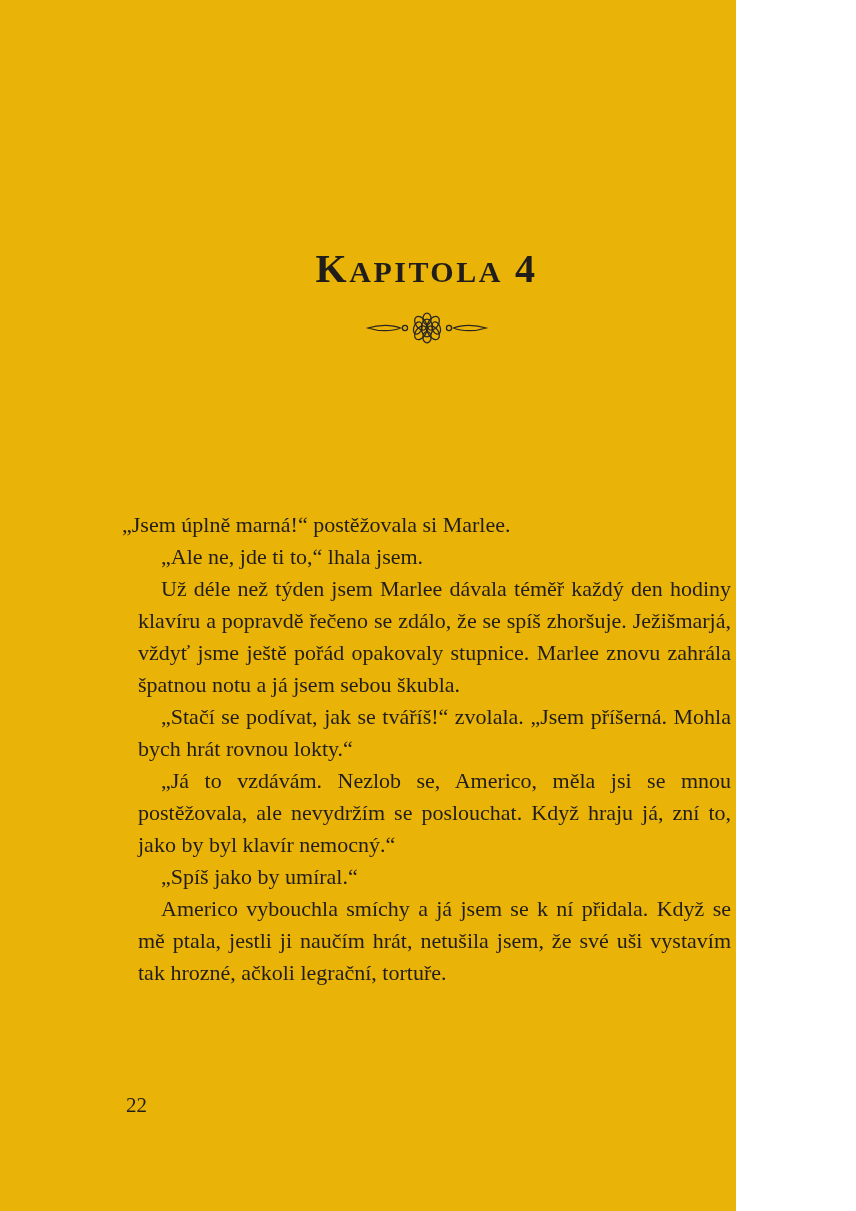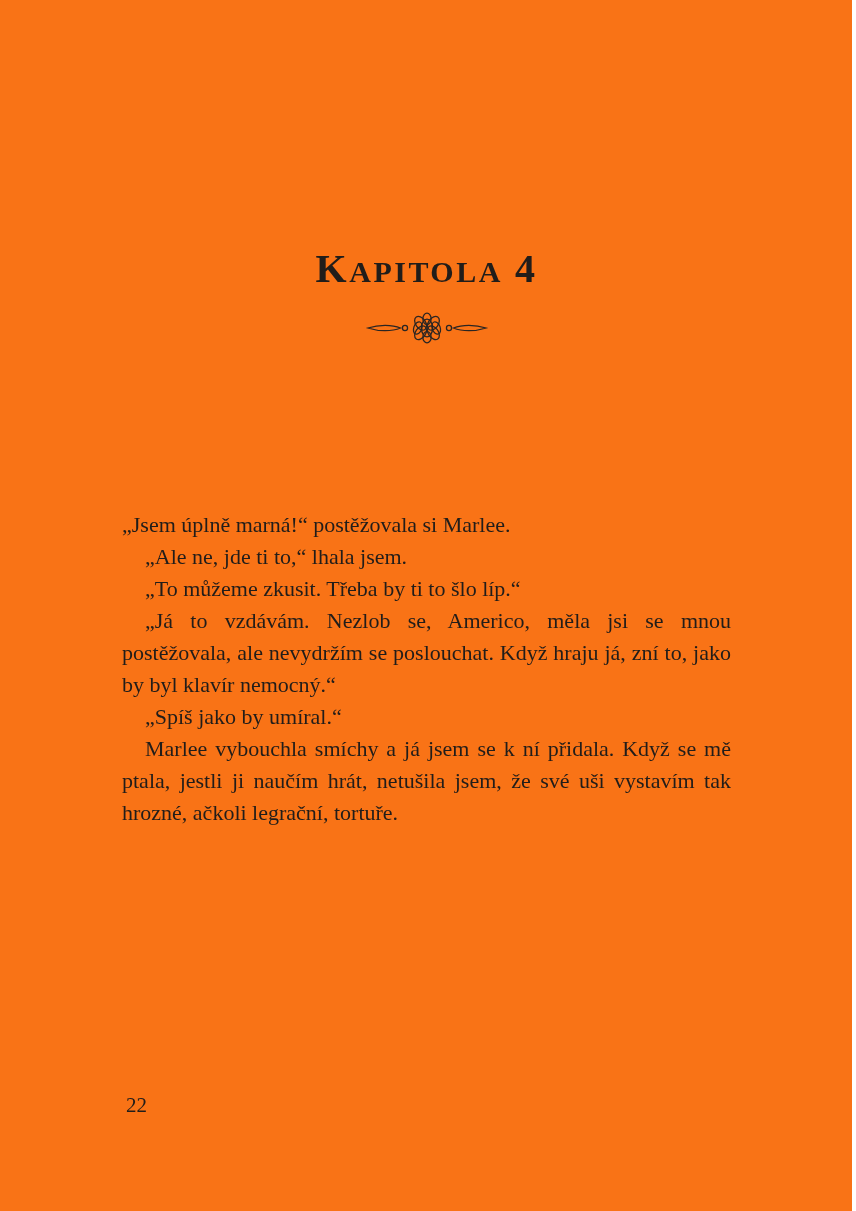--- a/index.html
+++ b/index.html
@@ -3,23 +3,23 @@
 <meta charset="utf-8">
 <style>
   * { margin: 0; padding: 0; box-sizing: border-box; }
   html, body { background: #ffffff; }
   body {
     font-family: "Liberation Serif", "DejaVu Serif", serif;
     color: #211d1a;
   }
   .page {
     position: relative;
-    width: 852px;
+    width: 736px;
     height: 1211px;
-    background: #f97316;
+    background: #eab308;
     overflow: hidden;
   }
   .chapter-heading {
     position: absolute;
     top: 247px;
     left: 122px;
     width: 609px;
     text-align: center;
     font-weight: 600;
     letter-spacing: 2.5px;
@@ -50,21 +50,21 @@
     top: 509px;
     left: 122px;
     width: 609px;
     font-size: 22px;
     line-height: 32px;
     text-align: justify;
     text-justify: inter-word;
     color: #211d1a;
   }
   .body-text p { text-indent: 0; }
-  .body-text p.indent { text-indent: 23px; }
+  .body-text p.indent { text-indent: 23px; margin-left: 16px; }
   .page-number {
     position: absolute;
     top: 1091px;
     left: 126px;
     font-size: 21px;
     line-height: 28px;
     color: #211d1a;
   }
 </style>
 </head>
@@ -93,21 +93,22 @@
         <ellipse cx="80" cy="41.5" rx="5.2" ry="7"></ellipse>
         <ellipse cx="68.5" cy="30" rx="5" ry="8" transform="rotate(20 68.5 30)"></ellipse>
         <ellipse cx="91.5" cy="30" rx="5" ry="8" transform="rotate(-20 91.5 30)"></ellipse>
       </g>
     </svg>
   </div>
 
   <div class="body-text">
     <p class="para">„Jsem úplně marná!“ postěžovala si Marlee.</p>
     <p class="para indent">„Ale ne, jde ti to,“ lhala jsem.</p>
-    <p class="para indent">„To můžeme zkusit. Třeba by ti to šlo líp.“</p>
+    <p class="para indent">Už déle než týden jsem Marlee dávala téměř každý den hodiny klavíru a popravdě řečeno se zdálo, že se spíš zhoršuje. Ježišmarjá, vždyť jsme ještě pořád opakovaly stupnice. Marlee znovu zahrála špatnou notu a já jsem sebou škubla.</p>
+    <p class="para indent">„Stačí se podívat, jak se tváříš!“ zvolala. „Jsem příšerná. Mohla bych hrát rovnou lokty.“</p>
     <p class="para indent">„Já to vzdávám. Nezlob se, Americo, měla jsi se mnou postěžovala, ale nevydržím se poslouchat. Když hraju já, zní to, jako by byl klavír nemocný.“</p>
     <p class="para indent">„Spíš jako by umíral.“</p>
-    <p class="para indent">Marlee vybouchla smíchy a já jsem se k ní přidala. Když se mě ptala, jestli ji naučím hrát, netušila jsem, že své uši vystavím tak hrozné, ačkoli legrační, tortuře.</p>
+    <p class="para indent">Americo vybouchla smíchy a já jsem se k ní přidala. Když se mě ptala, jestli ji naučím hrát, netušila jsem, že své uši vystavím tak hrozné, ačkoli legrační, tortuře.</p>
   </div>
 
   <div class="page-number">22</div>
 
 </div>
 
 </body></html>

